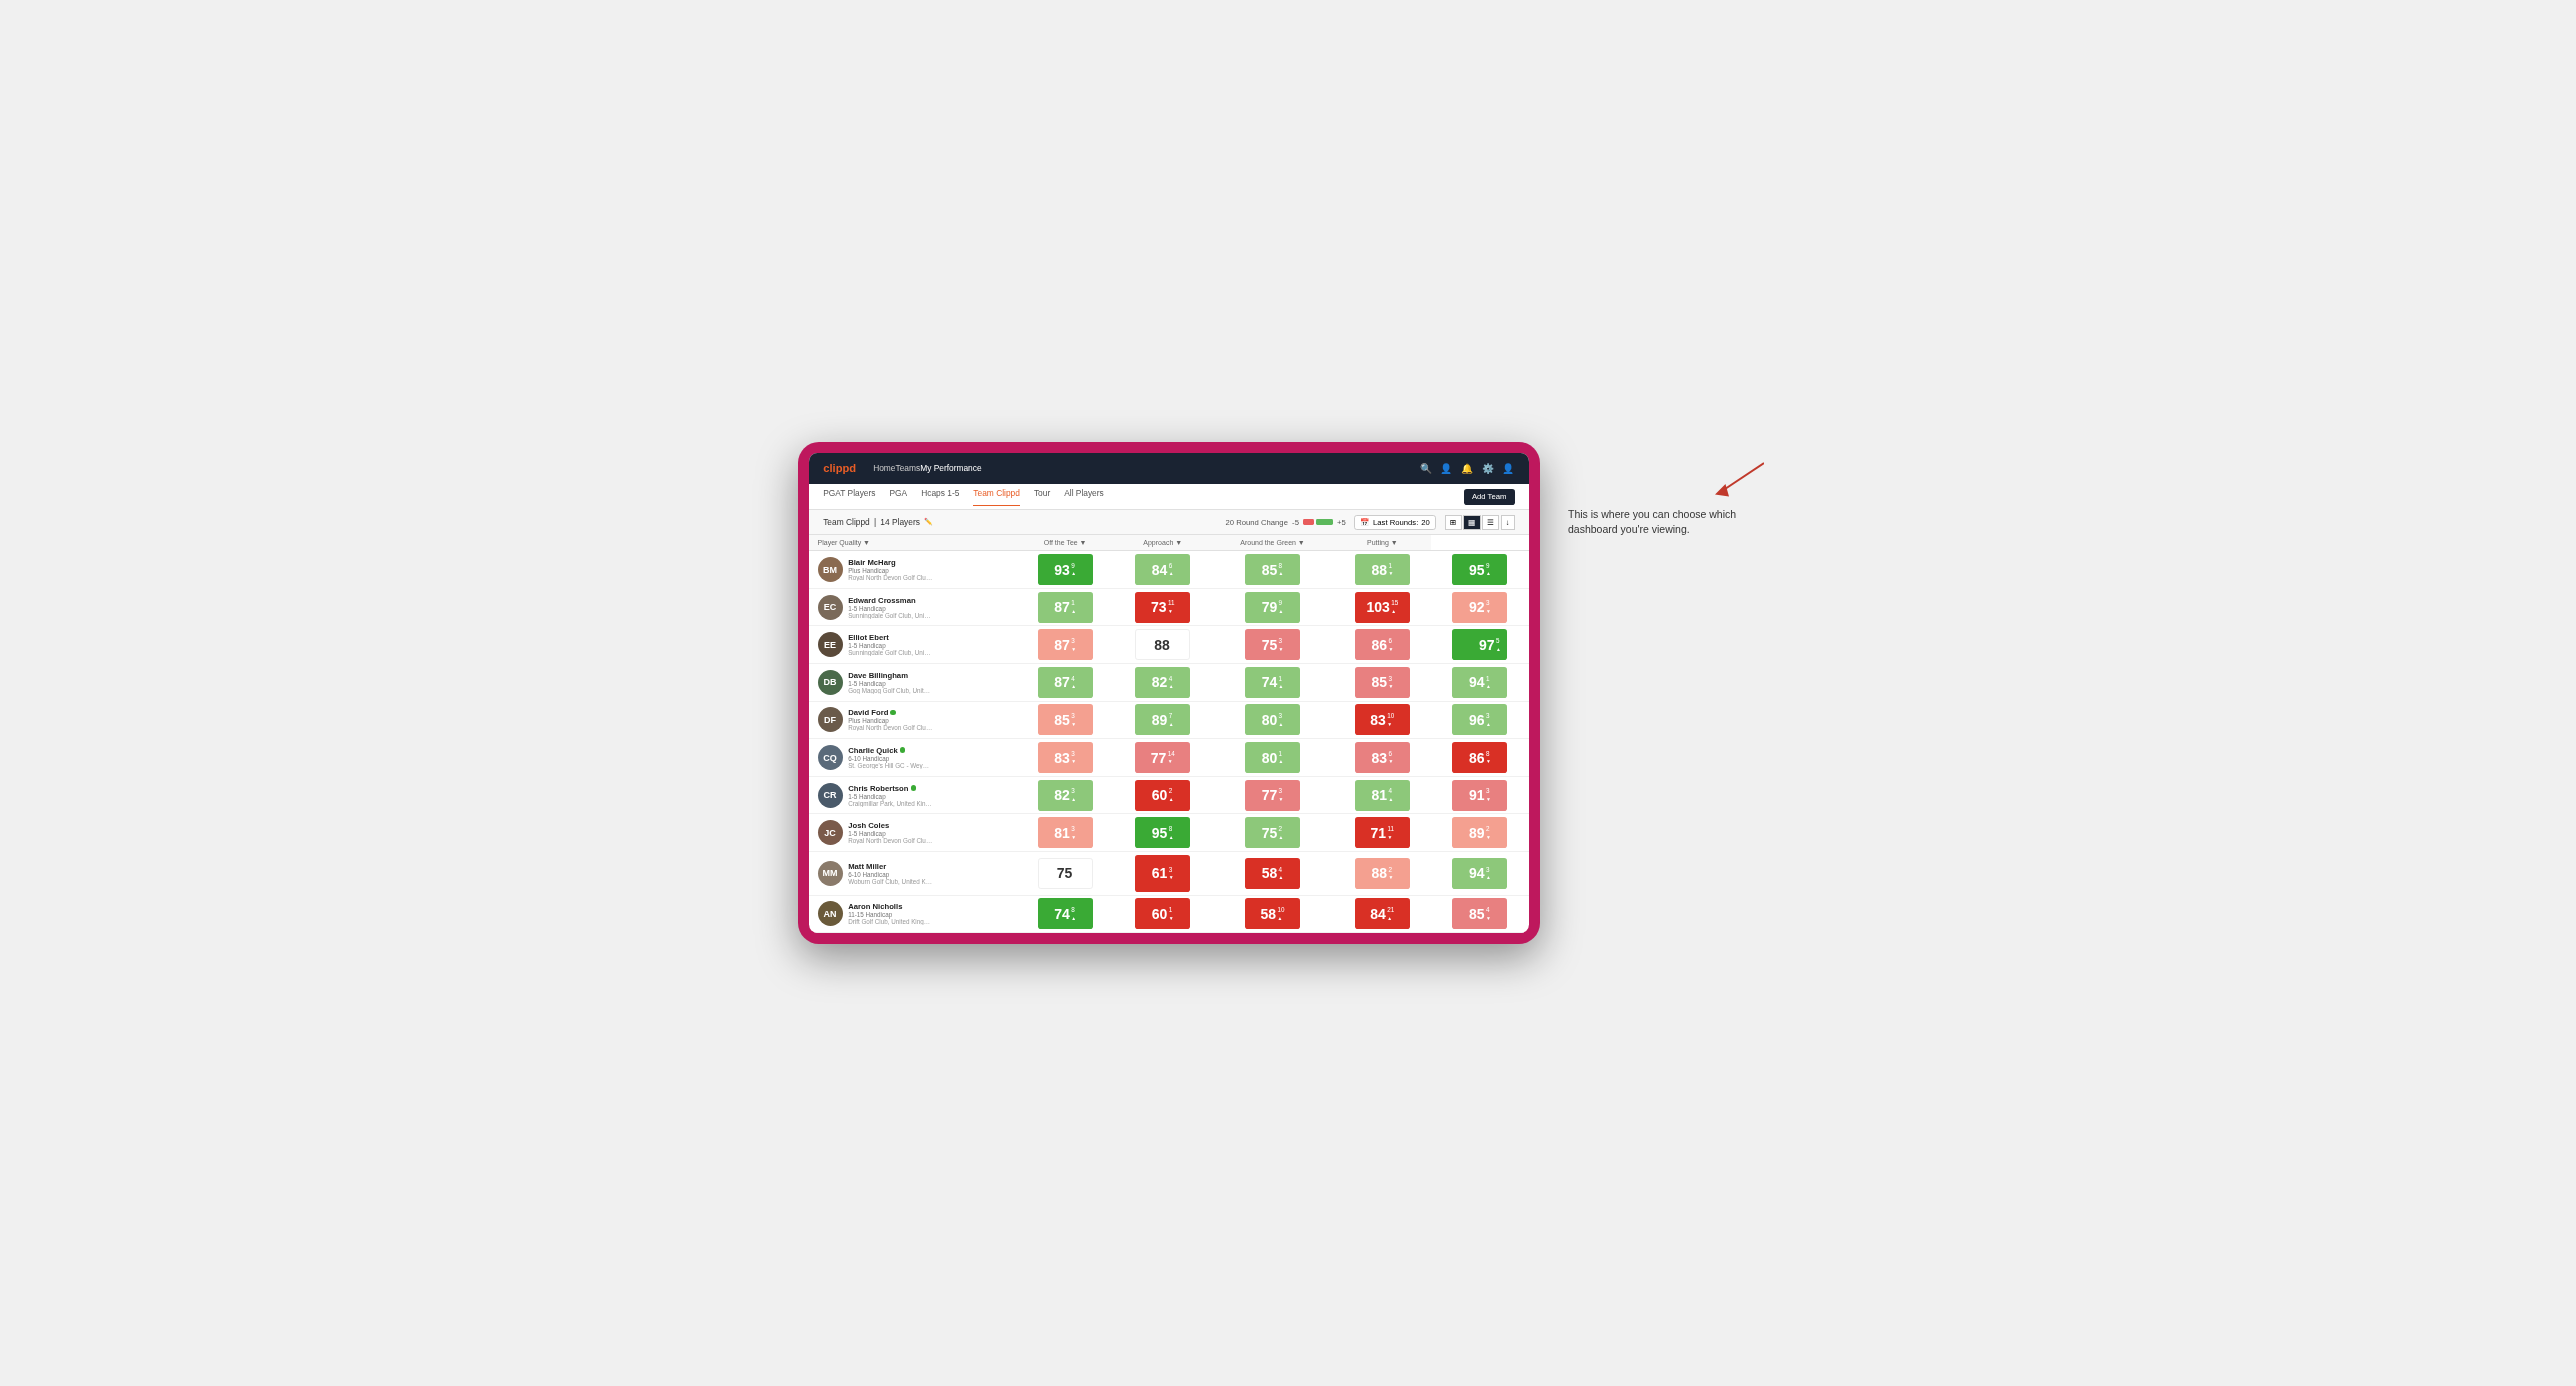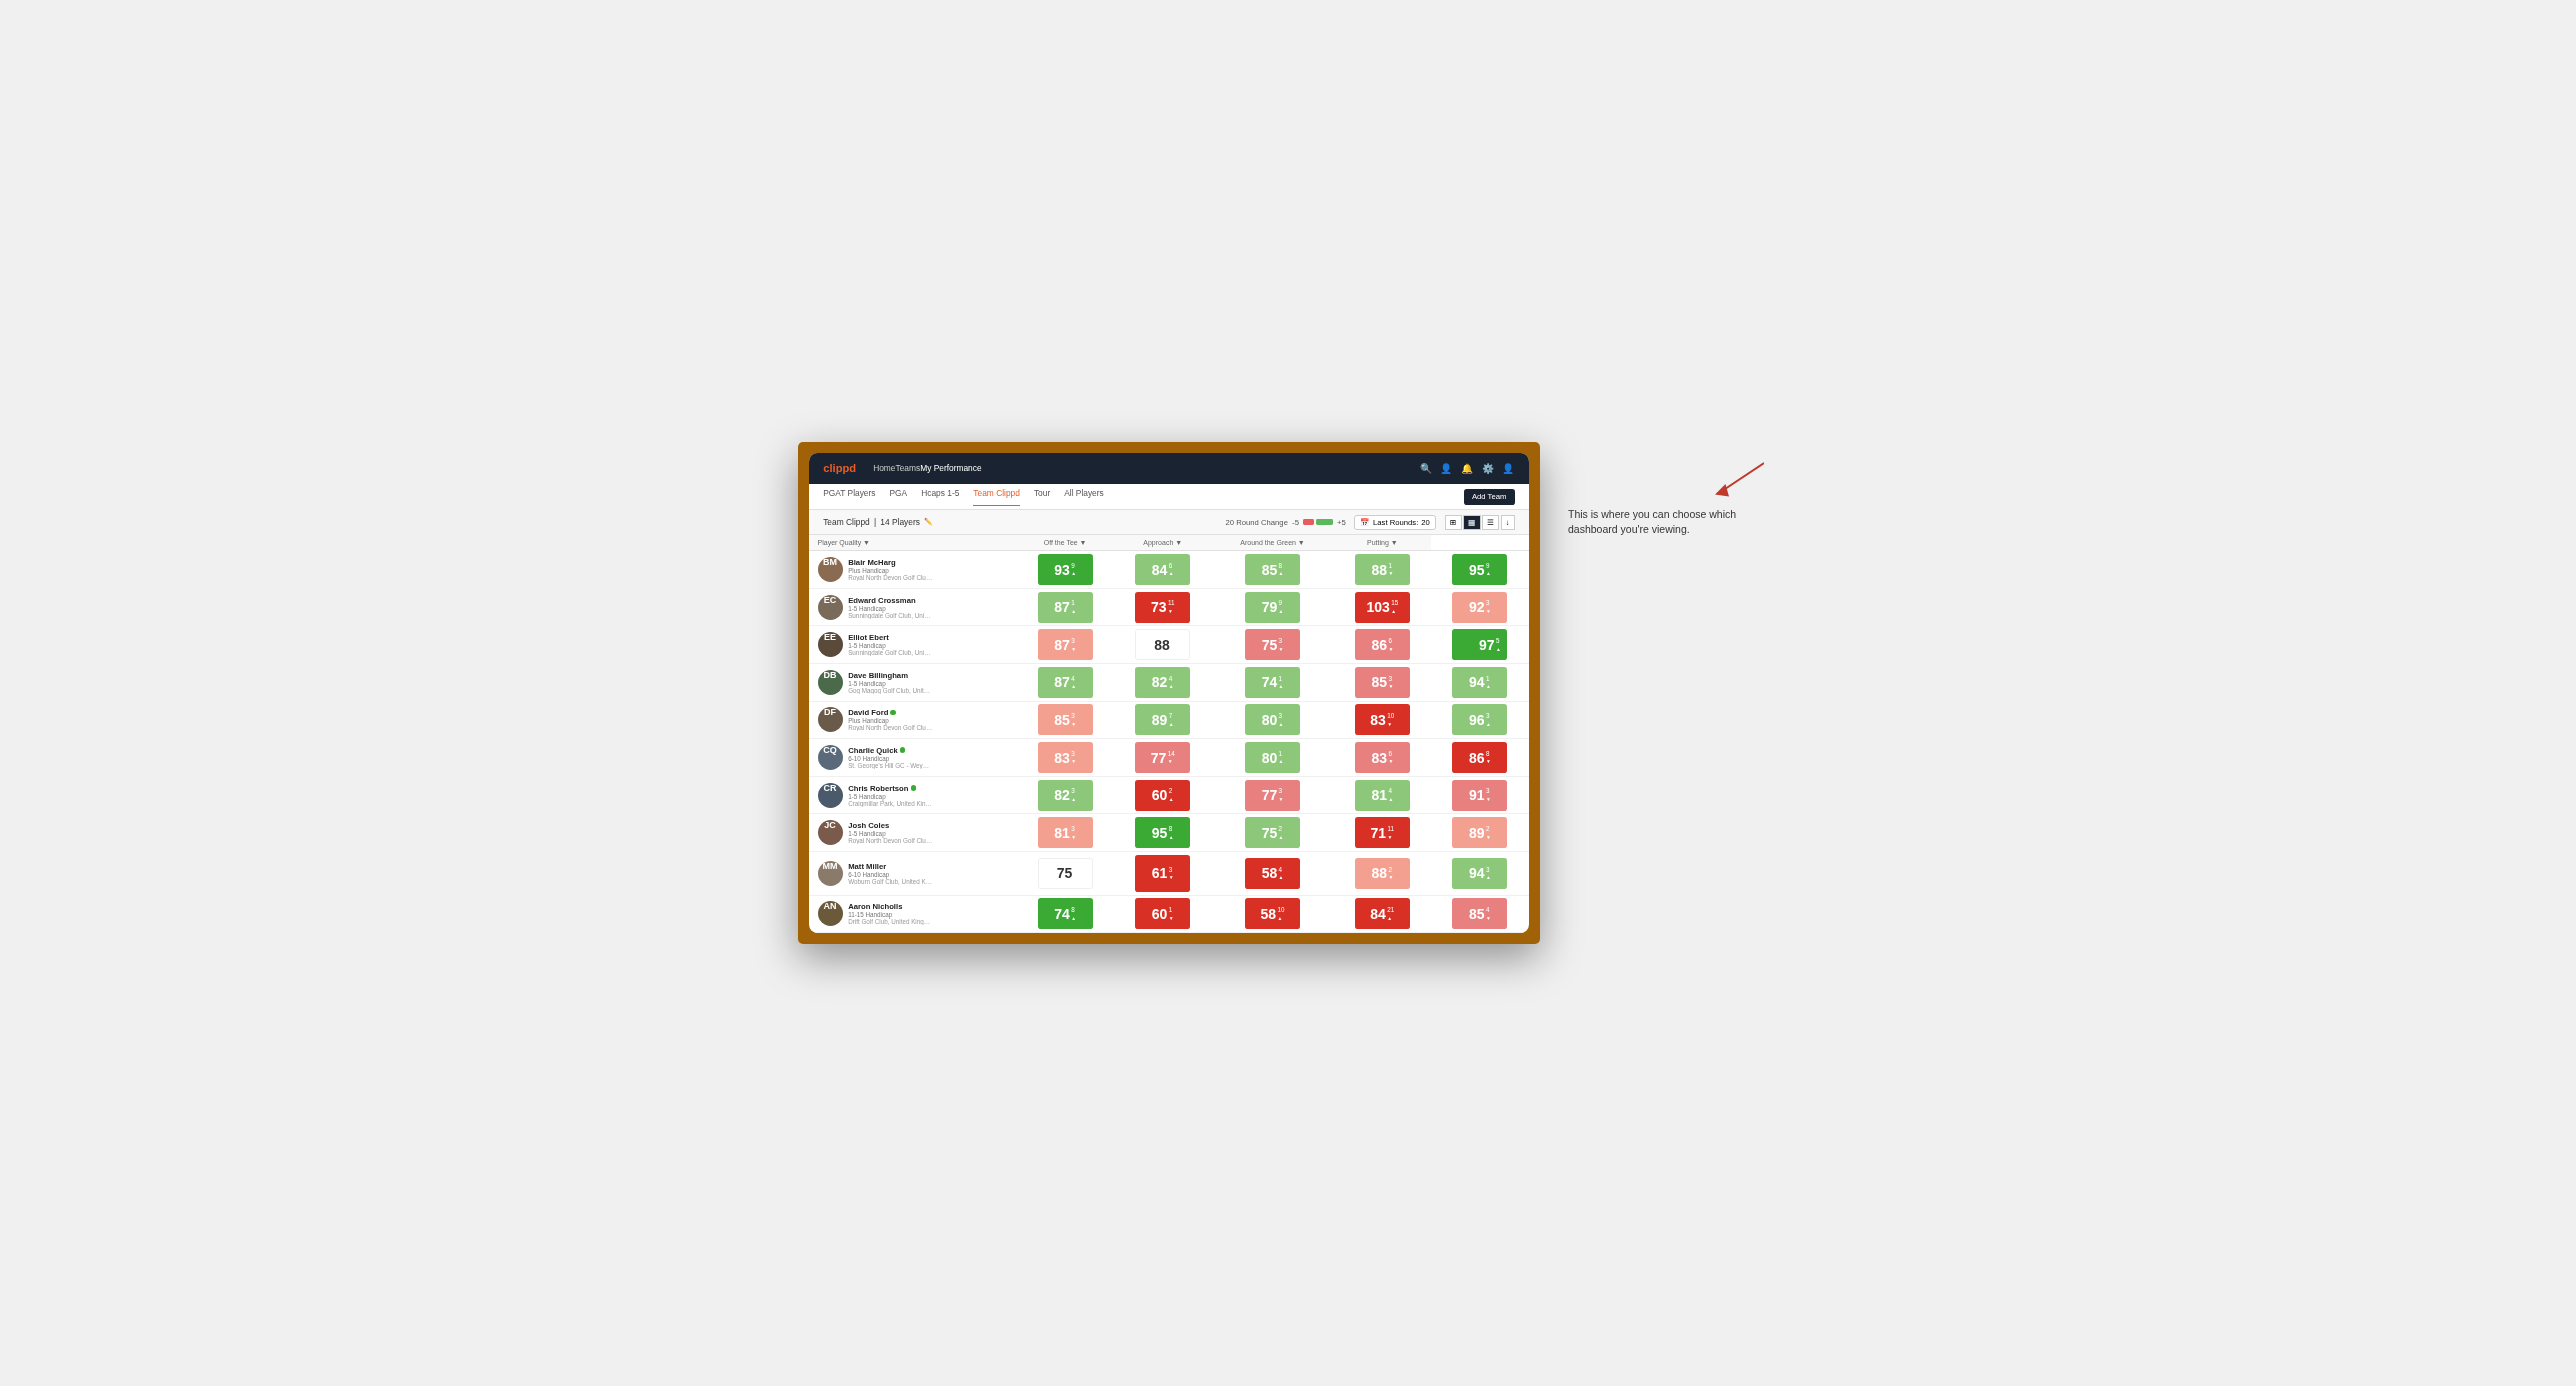--- a/index.html
+++ b/index.html
@@ -16,22 +16,22 @@
     .page-wrapper {
       display: flex;
       align-items: flex-start;
       gap: 28px;
       width: 100%;
       max-width: 980px;
     }
 
     
     .tablet-frame {
-      background: #a16207;
-      border-radius: 5px;
+      background: #be185d;
+      border-radius: 21px;
       padding: 11.2px;
       box-shadow: 0 14px 42px rgba(0,0,0,0.4);
       flex: 1;
       min-width: 0;
     }
 
     .tablet-screen {
       background: #fff;
       border-radius: 8.4px;
       overflow: hidden;
@@ -224,20 +224,21 @@
     }
 
     .player-avatar {
       width: 25px;
       height: 25px;
       border-radius: 50%;
       overflow: hidden;
       flex-shrink: 0;
       background: #ccc;
       display: flex;
+      align-items: center;
       justify-content: center;
       font-size: 9.8px;
       color: #666;
     }
 
     .player-info { flex: 1; min-width: 0; }
 
     .player-name {
       font-size: 7.7px;
       font-weight: 600;

